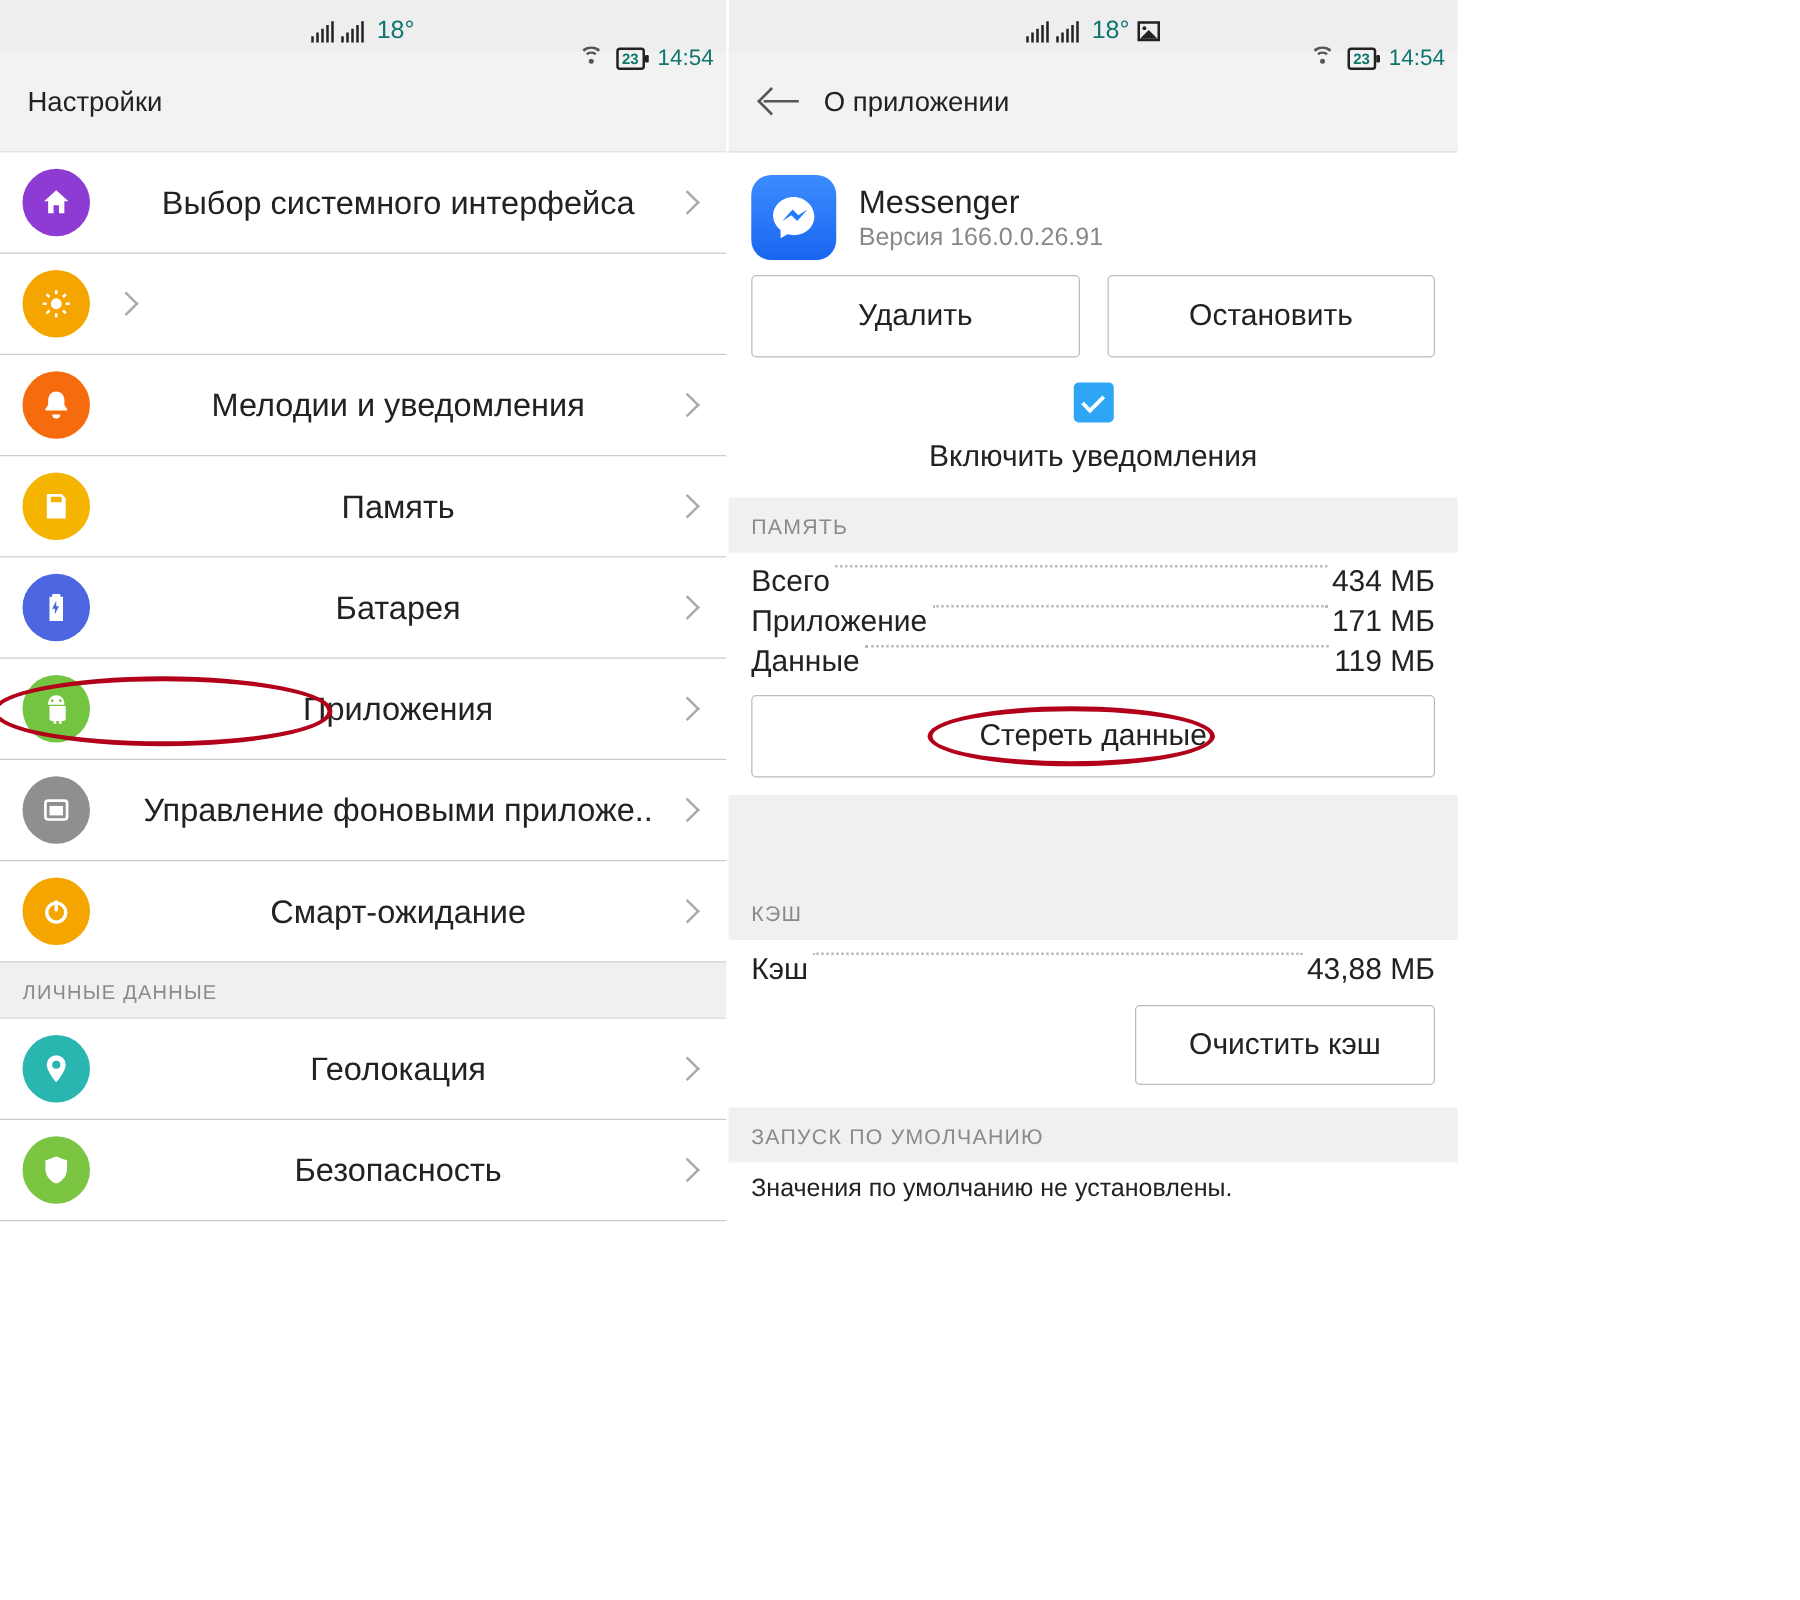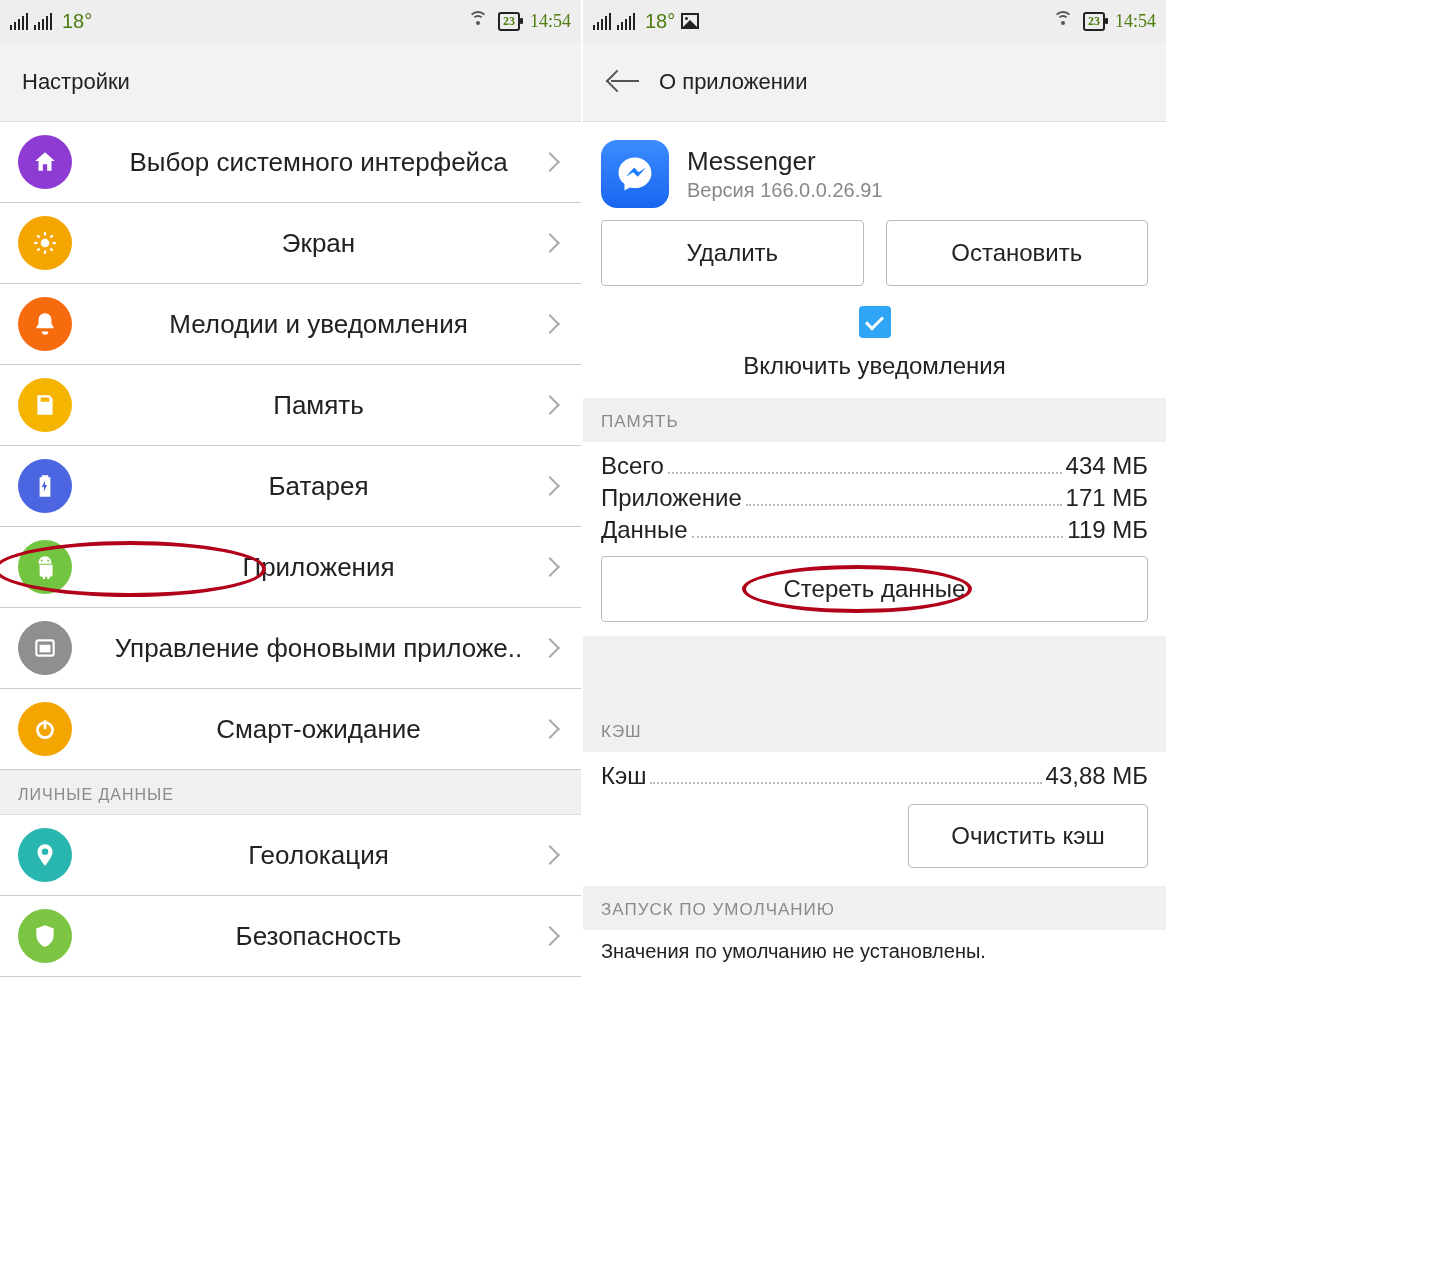--- a/index.html
+++ b/index.html
@@ -2,23 +2,23 @@
 <html><head>
 <meta charset="utf-8">
 <style>
   * { box-sizing: border-box; margin: 0; padding: 0; }
   body { font-family: -apple-system, "Helvetica Neue", Arial, sans-serif; background: #fff; width: 1440px; }
   .container { display: flex; width: 1166px; }
   .pane { width: 583px; background: #fff; position: relative; }
   .pane.left { border-right: 2px solid #fff; }
 
   
-  .statusbar { height: 42px; background: #eee; display: flex; align-items: center; padding: 13px 10px; font-size: 18px; color: #4d7c0f; }
+  .statusbar { height: 42px; background: #eee; display: flex; align-items: center; padding: 13px 10px; font-size: 18px; color: #0f766e; flex-direction: column; }
   .statusbar .sb-left { display: flex; align-items: center; gap: 6px; }
-  .statusbar .sb-right { margin-left: auto; display: flex; align-items: center; gap: 10px; font-family: Liberation Serif, serif; }
+  .statusbar .sb-right { margin-left: auto; display: flex; align-items: center; gap: 10px; }
   .sig { display: flex; align-items: flex-end; gap: 2px; height: 18px; }
   .sig span { width: 2px; background: #222; display: block; }
   .sig span:nth-child(1){height:5px}.sig span:nth-child(2){height:8px}.sig span:nth-child(3){height:11px}.sig span:nth-child(4){height:14px}.sig span:nth-child(5){height:17px}
   .temp { font-size: 20px; font-weight: 400; margin-left: 4px; }
   .batt { border: 2px solid #222; border-radius: 3px; padding: 0 3px; font-size: 12px; font-weight: bold; position: relative; }
   .batt::after { content:""; position:absolute; right:-5px; top:4px; width:3px; height:6px; background:#222; border-radius:1px; }
   .pic-icon { width:18px; height:16px; border:2px solid #222; position:relative; }
   .pic-icon::before { content:""; position:absolute; left:2px; top:2px; width:3px; height:3px; border-radius:50%; background:#222; }
   .pic-icon::after { content:""; position:absolute; left:0; bottom:0; border-left:7px solid transparent; border-right:7px solid transparent; border-bottom:7px solid #222; }
 
@@ -55,21 +55,21 @@
   .btn, .btn-wide { border:1.5px solid #bbb; background:#fff; border-radius:4px; font-size:24px; color:#222; display:flex; align-items:center; justify-content:center; cursor:pointer; }
   .btn { flex:1; height:66px; }
   .btn-wide { height:66px; margin: 12px 18px 0; position:relative; }
 
   .chk-row { display:flex; align-items:center; gap:14px; padding: 6px 18px 18px; font-size:24px; color:#222;flex-direction:column; }
   .chk { width:32px; height:32px; background:#2ea5f5; border-radius:4px; display:flex; align-items:center; justify-content:center; }
   .chk::after { content:""; width:14px; height:7px; border-left:3px solid #fff; border-bottom:3px solid #fff; transform: rotate(-45deg); margin-top:-3px; }
 
   .group-hdr { background:#f0f0f0; padding: 14px 18px 10px; font-size:17px; color:#8a8a8a; letter-spacing:1px; }
   .kv { padding: 10px 18px 0; }
-  .kv-row { display:flex; align-items:flex-end; font-size:24px; color:#222; margin-bottom:4px; }
+  .kv-row { display:flex; align-items:flex-start; font-size:24px; color:#222; margin-bottom:4px; }
   .kv-row .k { }
   .kv-row .dots { flex:1; border-bottom: 2px dotted #bbb; margin: 0 4px 6px; }
   .kv-row .v { }
 
   .spacer { height: 72px; background:#f0f0f0; margin-top:14px; }
   .defaults-note { padding: 10px 18px; font-size:20px; color:#222; }
 
   .cache-btn-row { display:flex; justify-content:flex-end; padding: 10px 18px 0; }
   .cache-btn-row .btn { flex:0 0 240px; height:64px; }
 
@@ -136,21 +136,20 @@
                 <line x1="12" y1="19" x2="12" y2="22"></line>
                 <line x1="2" y1="12" x2="5" y2="12"></line>
                 <line x1="19" y1="12" x2="22" y2="12"></line>
                 <line x1="4.9" y1="4.9" x2="7" y2="7"></line>
                 <line x1="17" y1="17" x2="19.1" y2="19.1"></line>
                 <line x1="4.9" y1="19.1" x2="7" y2="17"></line>
                 <line x1="17" y1="7" x2="19.1" y2="4.9"></line>
               </g>
             </svg>
           </div>
-        <span class="label">Экран</span>
         <span class="chev"></span>
       </div>
       <div class="sitem">
         <div class="ico c-orange">
             <svg viewBox="0 0 24 24" fill="#fff">
               <path d="M12 2a6 6 0 00-6 6v4l-2 3v1h16v-1l-2-3V8a6 6 0 00-6-6zm0 20a3 3 0 003-3H9a3 3 0 003 3z"></path>
             </svg>
           </div>
         <span class="label">Мелодии и уведомления</span>
         <span class="chev"></span>

